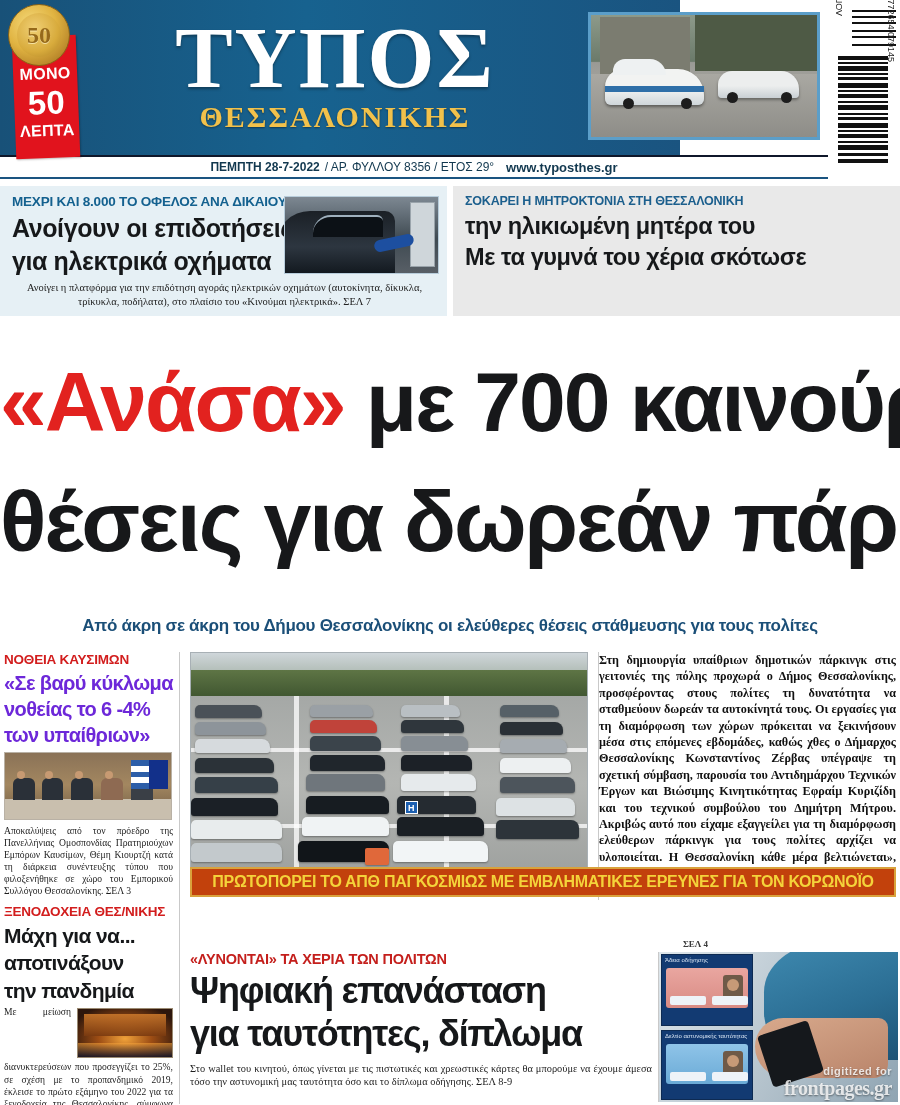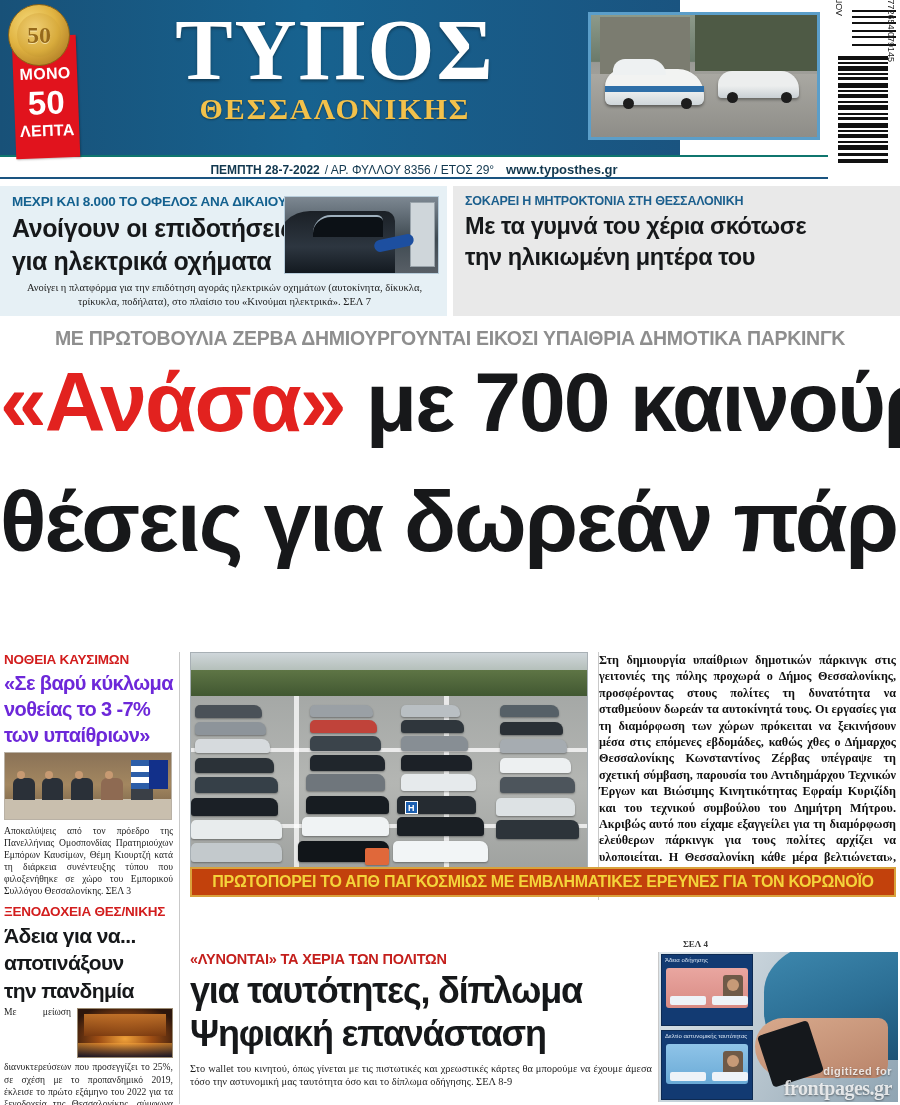--- a/index.html
+++ b/index.html
@@ -46,21 +46,21 @@
   .price-flag .pf-num  { font: bold 33px/1.05 "Liberation Sans", sans-serif; margin: 3px 0 2px; }
   .price-flag .pf-lep  { font: bold 16px/1.05 "Liberation Sans", sans-serif; letter-spacing:.3px;}
 
   .logo-wrap {
     position:absolute; left: 100px; top: 2px; width: 470px; height: 152px;
     text-align:center;
   }
   .logo-typos {
     font: bold 86px/0.98 "Liberation Serif", serif;
     color:#ffffff; letter-spacing: 2px;
-    margin-top: 6px;
+    margin-top: 14px;
     text-shadow: 0 2px 3px rgba(0,0,0,.35);
   }
   .logo-thess {
     font: bold 30px/1 "Liberation Serif", serif;
     color:#f2c14b; letter-spacing: 2px; margin-top: 2px;
     text-shadow: 0 1px 2px rgba(0,0,0,.4);
   }
 
   .head-photo {
     position:absolute; left: 588px; top: 12px; width: 232px; height: 128px;
@@ -95,22 +95,22 @@
   .bc-main .b { position:absolute; left:0; background:#111; }
   .bc-digits {
     position:absolute; right:-2px; top:6px;
     font: 9px "Liberation Sans", sans-serif; color:#222;
     transform: rotate(90deg); transform-origin: right top; white-space:nowrap;
   }
 
   
   .info-strip {
     position:absolute; left:0; top:155px; width:828px; height:24px;
-    background:#fff; border-top:2px solid #0f766e; border-bottom:2px solid #1a5480;
-    display:flex; align-items:flex-end; justify-content:center;
+    background:#fff; border-top:2px solid #0f172a; border-bottom:2px solid #1a5480;
+    display:flex; align-items:center; justify-content:center;
     color:#12384f;
   }
   .info-strip .date { font: bold 12px "Liberation Sans", sans-serif; }
   .info-strip .meta { font: 12px "Liberation Sans", sans-serif; margin-left:5px; }
   .info-strip .site { font: bold 13px "Liberation Sans", sans-serif; margin-left:12px; }
 
   
   .teasers { position:absolute; left:0; top:186px; width:900px; height:130px; display:flex; gap:6px; }
   .teaser { position:relative; flex:1; padding:8px 10px 6px 12px; }
   .teaser.left { background:#e6f0f5; }
@@ -347,35 +347,35 @@
         <div class="tp-bg"></div>
           <div class="tp-carbody"></div>
           <div class="tp-win"></div>
         <div class="tp-station"></div>
           <div class="tp-plug"></div>
       </div>
     </div>
 
     <div class="teaser right">
       <div class="t-kicker">ΣΟΚΑΡΕΙ Η ΜΗΤΡΟΚΤΟΝΙΑ ΣΤΗ ΘΕΣΣΑΛΟΝΙΚΗ</div>
+      <div class="t-title">την ηλικιωμένη μητέρα του</div>
       <div class="t-title">Με τα γυμνά του χέρια σκότωσε</div>
-      <div class="t-title">την ηλικιωμένη μητέρα του</div>
-    </div>
-  </div>
-
-  <div class="kicker-main">ΜΕ ΠΡΩΤΟΒΟΥΛΙΑ ΖΕΡΒΑ ΔΗΜΙΟΥΡΓΟΥΝΤΑΙ ΕΙΚΟΣΙ ΥΠΑΙΘΡΙΑ ΔΗΜΟΤΙΚΑ ΠΑΡΚΙΝΓΚ</div>
+    </div>
+  </div>
+
   <div class="head-line1"><span class="red">«Ανάσα»</span><span> με 700 καινούργιες</span></div>
   <div class="head-line2">θέσεις για δωρεάν πάρκινγκ</div>
+  <div class="subhead">Από άκρη σε άκρη του Δήμου Θεσσαλονίκης οι ελεύθερες θέσεις στάθμευσης για τους πολίτες</div>
 
   <div class="mid">
 
     <div class="col-left">
       <div class="side-kicker">ΝΟΘΕΙΑ ΚΑΥΣΙΜΩΝ</div>
       <div class="side-title">«Σε βαρύ κύκλωμα</div>
-      <div class="side-title">νοθείας το 3 -7%</div>
+      <div class="side-title">νοθείας το 6 -4%</div>
       <div class="side-title">των υπαίθριων»</div>
       <div class="side-photo">
         <div class="sp-wall"></div>
           <div class="sp-table"></div>
         <div class="sp-p" style="left:5%"></div>
           <div class="sp-h" style="left:7%;bottom:60%"></div>
         <div class="sp-p" style="left:22%"></div>
           <div class="sp-h" style="left:24%;bottom:60%"></div>
         <div class="sp-p" style="left:40%"></div>
           <div class="sp-h" style="left:42%;bottom:60%"></div>
@@ -384,21 +384,21 @@
         <div class="sp-p" style="left:76%;background:#3a3f46"></div>
           <div class="sp-h" style="left:78%;bottom:60%"></div>
         <div class="sp-flag"></div>
           <div class="sp-flag2"></div>
       </div>
       <div class="side-body">Αποκαλύψεις από τον πρόεδρο της Πανελλήνιας Ομοσπονδίας Πρατηριούχων Εμπόρων Καυσίμων, Θέμη Κιουρτζή κατά τη διάρκεια συνέντευξης τύπου που φιλοξενήθηκε σε χώρο του Εμπορικού Συλλόγου Θεσσαλονίκης. ΣΕΛ 3</div>
     </div>
 
     <div class="col-left2">
       <div class="side-kicker">ΞΕΝΟΔΟΧΕΙΑ ΘΕΣ/ΝΙΚΗΣ</div>
-      <div class="side2-title">Άδεια για να...</div>
+      <div class="side2-title">Μάχη για να...</div>
       <div class="side2-title">αποτινάξουν</div>
       <div class="side2-title">την πανδημία</div>
       <div class="side2-flow">
         <div class="side2-photo">
           <div class="s2-glow"></div>
             <div class="s2-bld"></div>
             <div class="s2-ref"></div>
         </div>
         <span>Με μείωση διανυκτερεύσεων που προσεγγίζει το 25%, σε σχέση με το προπανδημικό 2019, έκλεισε το πρώτο εξάμηνο του 2022 για τα ξενοδοχεία της Θεσσαλονίκης, σύμφωνα με έρευνα της Ένωσης Ξενοδόχων (ΕΞΘ). ΣΕΛ 6</span>
       </div>
@@ -453,22 +453,22 @@
   </div>
 
   <div class="red-banner">
     <span>ΠΡΩΤΟΠΟΡΕΙ ΤΟ ΑΠΘ ΠΑΓΚΟΣΜΙΩΣ ΜΕ ΕΜΒΛΗΜΑΤΙΚΕΣ ΕΡΕΥΝΕΣ ΓΙΑ ΤΟΝ ΚΟΡΩΝΟΪΟ</span>
   </div>
   <div class="red-banner-sel">ΣΕΛ 4</div>
 
   <div class="bottom">
     <div class="bot-left">
       <div class="bot-kicker">«ΛΥΝΟΝΤΑΙ» ΤΑ ΧΕΡΙΑ ΤΩΝ ΠΟΛΙΤΩΝ</div>
+      <div class="bot-title">Ψηφιακή επανάσταση</div>
       <div class="bot-title">για ταυτότητες, δίπλωμα</div>
-      <div class="bot-title">Ψηφιακή επανάσταση</div>
       <div class="bot-lead">Στο wallet του κινητού, όπως γίνεται με τις πιστωτικές και χρεωστικές κάρτες θα μπορούμε να έχουμε άμεσα τόσο την αστυνομική μας ταυτότητα όσο και το δίπλωμα οδήγησης. ΣΕΛ 8-9</div>
     </div>
 
     <div class="bot-photo">
       <div class="bp-bg"></div>
       <div class="bp-person"></div>
       <div class="bp-arm"></div>
       <div class="bp-phone"></div>
       <div class="bp-screen1">
         <span class="bp-lab">Άδεια οδήγησης</span>

